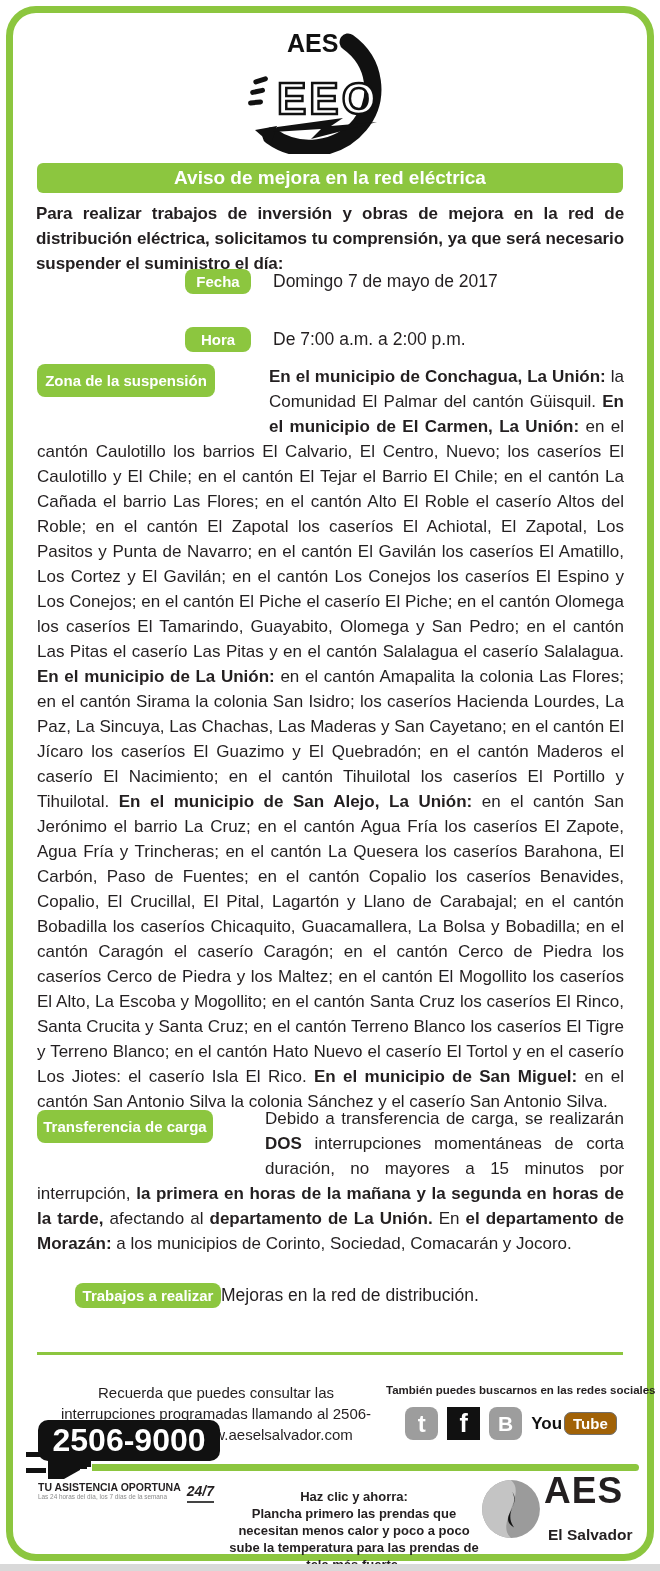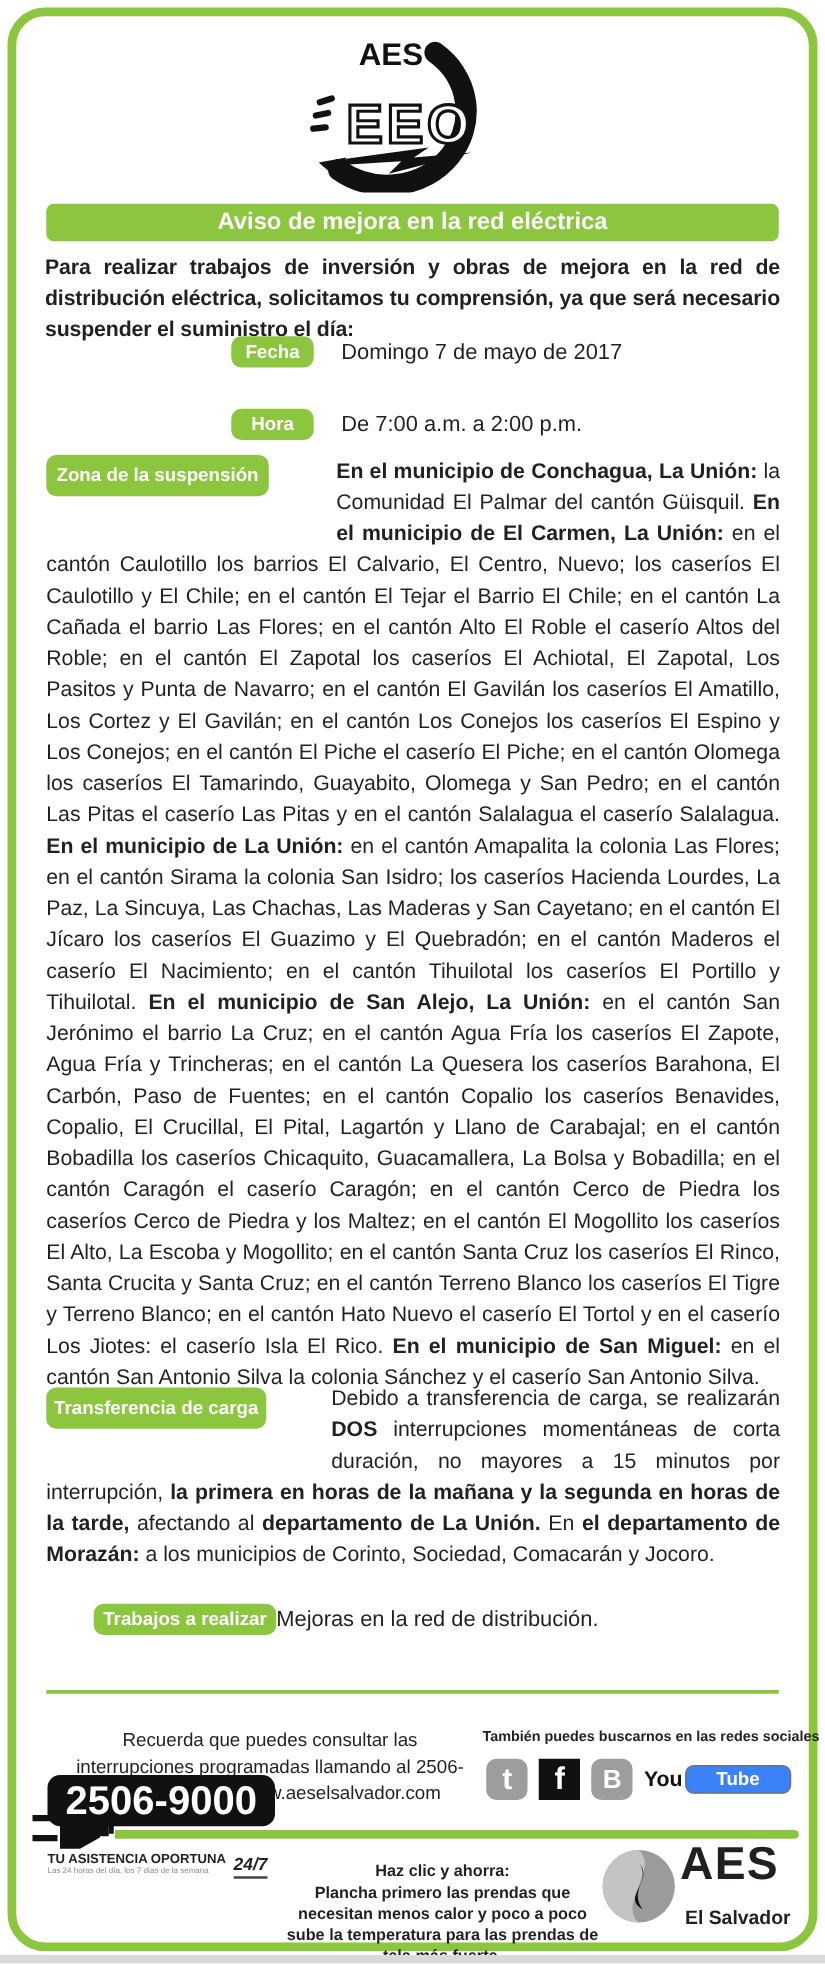--- a/index.html
+++ b/index.html
@@ -35,21 +35,21 @@
   .consulta{position:absolute;top:1382px;left:51px;width:330px;font-size:15px;font-weight:normal;line-height:21px;text-align:center;}
   .redes{position:absolute;top:1384px;left:386px;width:250px;text-align:center;}
   .redes-title{font-size:11.5px;font-weight:bold;white-space:nowrap;}
   .social-row{margin-top:11px;display:flex;justify-content:center;align-items:center;gap:9px;}
   .icon-sq{width:33px;height:33px;display:flex;align-items:center;justify-content:center;color:#fff;font-weight:bold;}
   .icon-tw{background:#9d9d9d;border-radius:8px;font-size:24px;}
   .icon-fb{background:#111;font-size:25px;}
   .icon-bl{background:#9d9d9d;border-radius:8px;font-size:21px;}
   .icon-yt{display:flex;align-items:center;gap:2px;}
   .yt-you{font-size:17px;font-weight:bold;color:#111;}
-  .yt-tube{background:#3b82f6;border:1px solid #6f6f6f;border-radius:7px;color:#fff;font-weight:bold;font-size:15px;padding:2px 24px;}
+  .yt-tube{background:#a16207;border:1px solid #6f6f6f;border-radius:7px;color:#fff;font-weight:bold;font-size:15px;padding:2px 8px;}
   .cable{position:absolute;top:1464px;left:92px;width:547px;height:7px;background:#8cc63f;border-radius:0 4px 4px 0;}
   .plug{position:absolute;top:1438px;left:24px;}
   .phone-block{position:absolute;top:1420px;left:38px;width:182px;}
   .phone-badge{background:#111;border-radius:10px;color:#fff;font-weight:bold;font-size:32px;text-align:center;padding:2px 4px;letter-spacing:0px;}
   .phone-sub{display:flex;align-items:flex-start;gap:6px;margin-top:20px;}
   .asistencia{font-size:10.5px;font-weight:bold;line-height:12px;}
   .asistencia-sub{font-size:6.4px;color:#8a8a8a;line-height:8px;}
   .always{font-size:14px;font-weight:bold;font-style:italic;line-height:20px;border-bottom:2px solid #444;}
   .tip{position:absolute;top:1488px;left:228px;width:252px;text-align:center;font-size:13px;font-weight:700;line-height:17px;}
   .aeslogo{position:absolute;top:1474px;left:480px;display:flex;align-items:center;}

